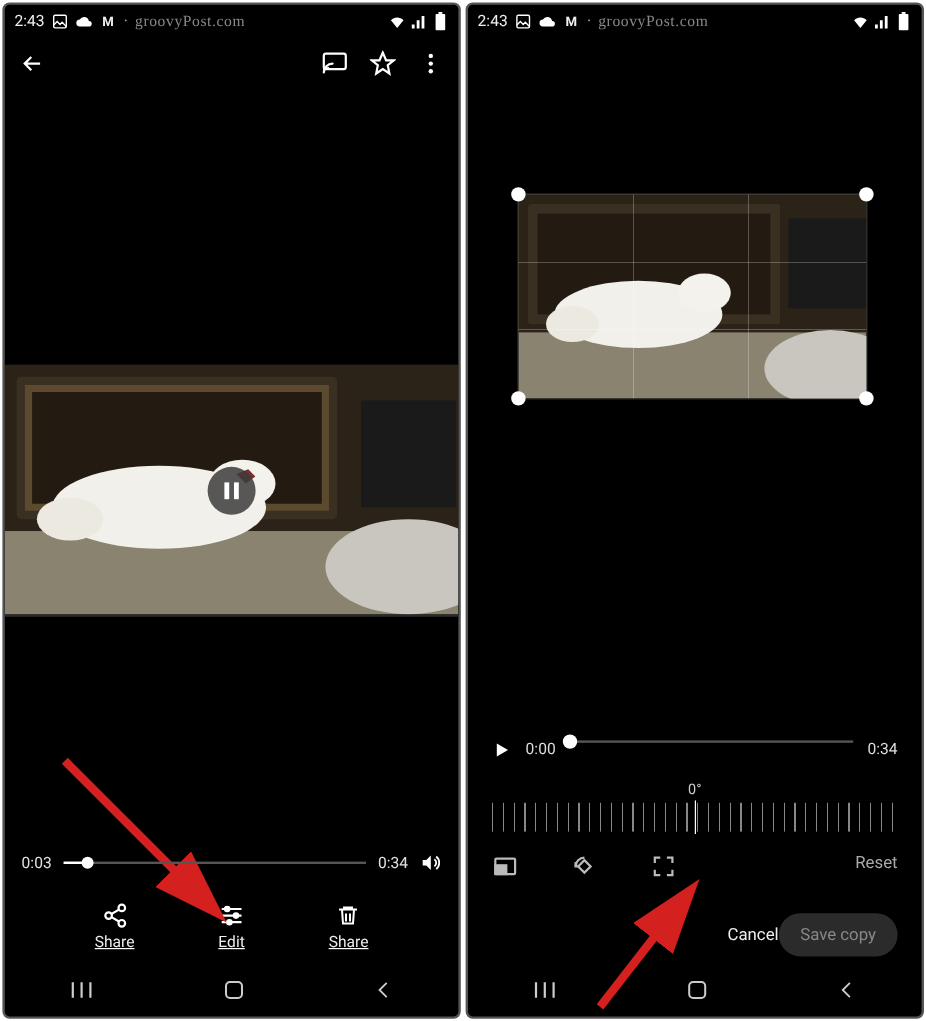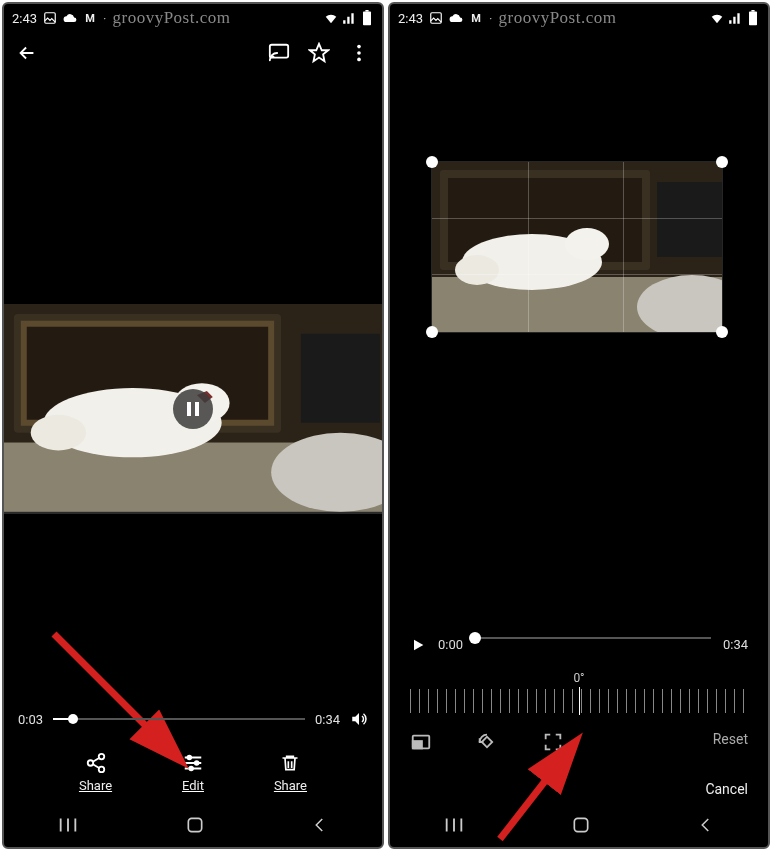--- a/index.html
+++ b/index.html
@@ -31,21 +31,21 @@
     padding: 0 8px;
     font-size: 13px;
     color: #eee;
   }
   .sb-left { display: flex; align-items: center; gap: 6px; }
   .sb-right { margin-left: auto; display: flex; align-items: center; gap: 4px; }
   .sb-icon { width: 14px; height: 14px; display: flex; align-items: center; justify-content: center; }
   .watermark {
     color: #888;
     font-family: Georgia, serif;
-    font-size: 17px;
+    font-size: 13px;
     letter-spacing: .5px;
     margin-left: 6px;
   }
   .topbar {
     height: 42px;
     display: flex;
     align-items: center;
     padding: 0 12px;
     gap: 18px;
   }
@@ -427,20 +427,21 @@
           <marker id="ah2" markerWidth="10" markerHeight="10" refX="6" refY="3" orient="auto">
             <path d="M0,0 L0,6 L9,3 z" fill="#d4201f"></path>
           </marker>
         </defs>
       <line x1="10" y1="110" x2="80" y2="20" stroke="#d4201f" stroke-width="7" marker-end="url(#ah2)"></line>
     </svg>
   </div>
 
   <div class="bottom-row">
     <span class="cancel">Cancel</span>
+    <span class="savecopy">Save copy</span>
   </div>
 
   <div class="navbar">
     <span class="nav-btn"><svg width="22" height="18" viewBox="0 0 24 18" stroke="#ccc" stroke-width="2">
           <line x1="4" y1="2" x2="4" y2="16"></line>
           <line x1="12" y1="2" x2="12" y2="16"></line>
           <line x1="20" y1="2" x2="20" y2="16"></line>
         </svg></span>
     <span class="nav-btn"><svg width="20" height="20" viewBox="0 0 24 24" fill="none" stroke="#ccc" stroke-width="2">
           <rect x="4" y="4" width="16" height="16" rx="4"></rect>

